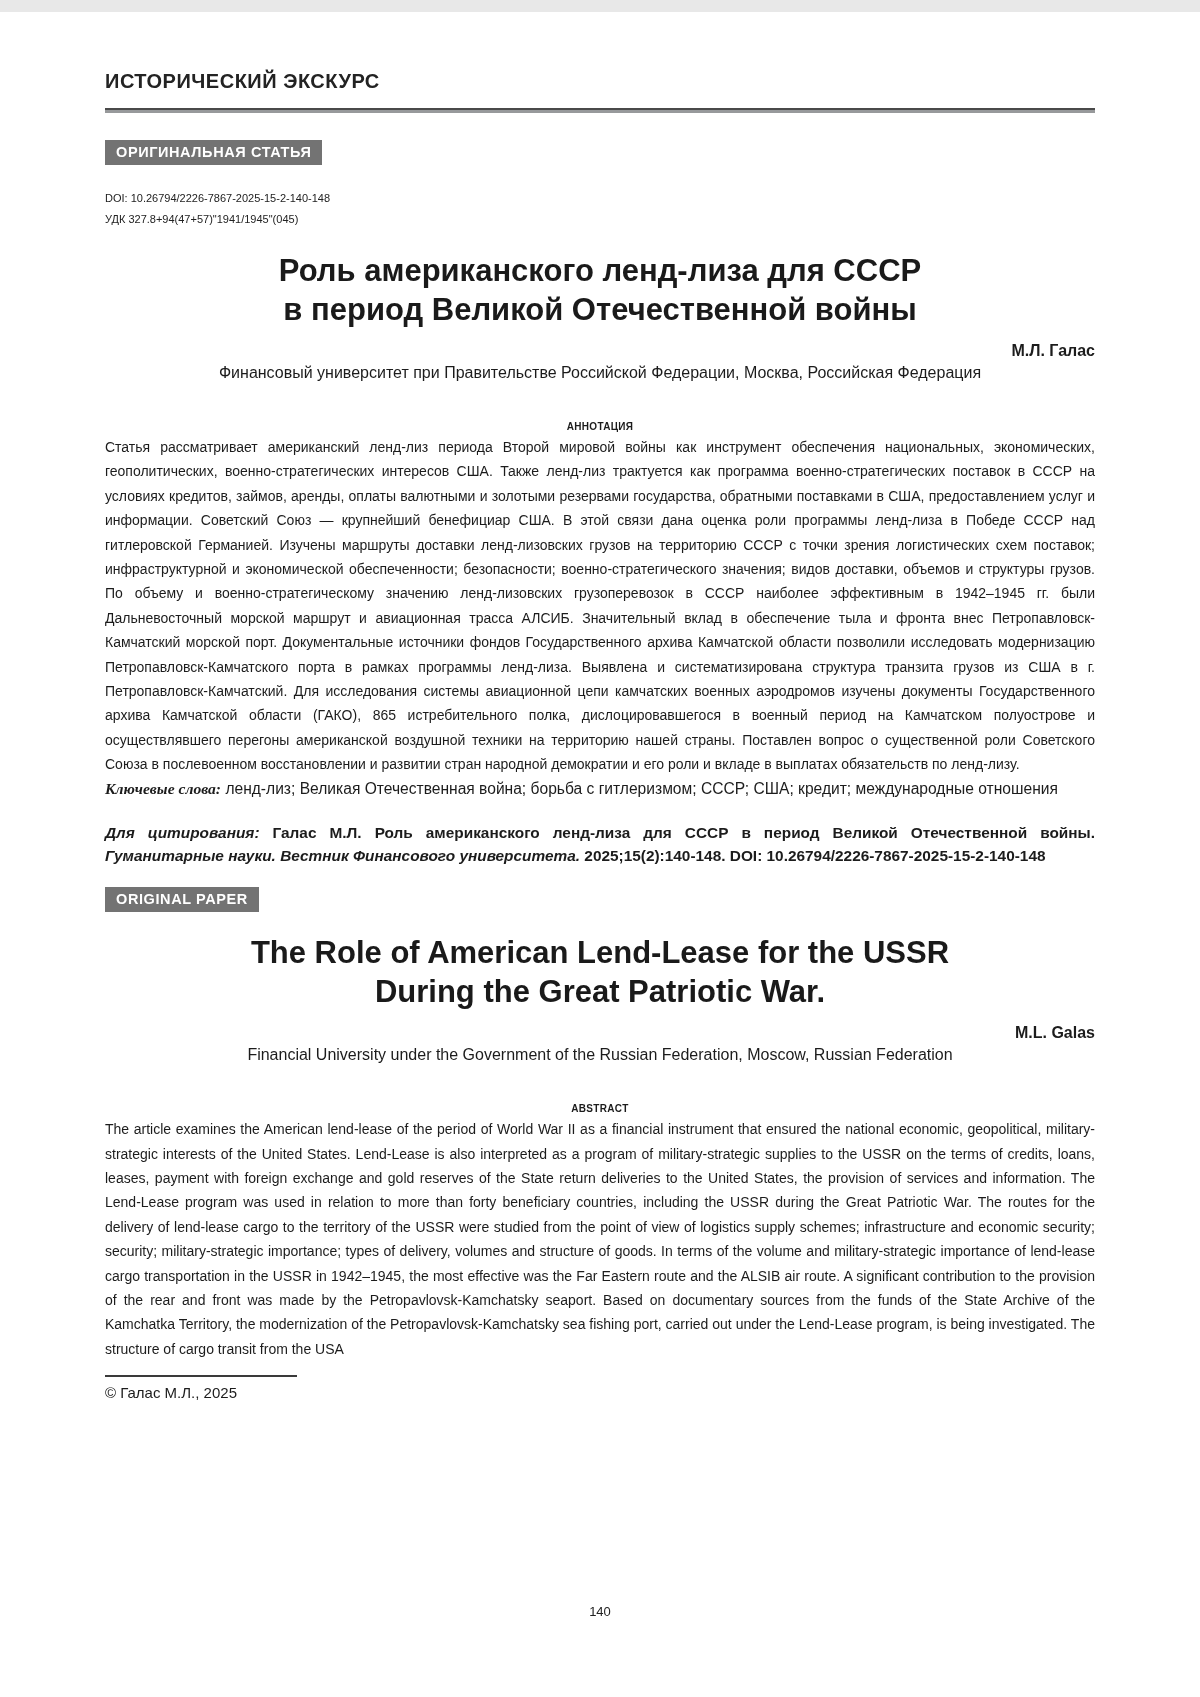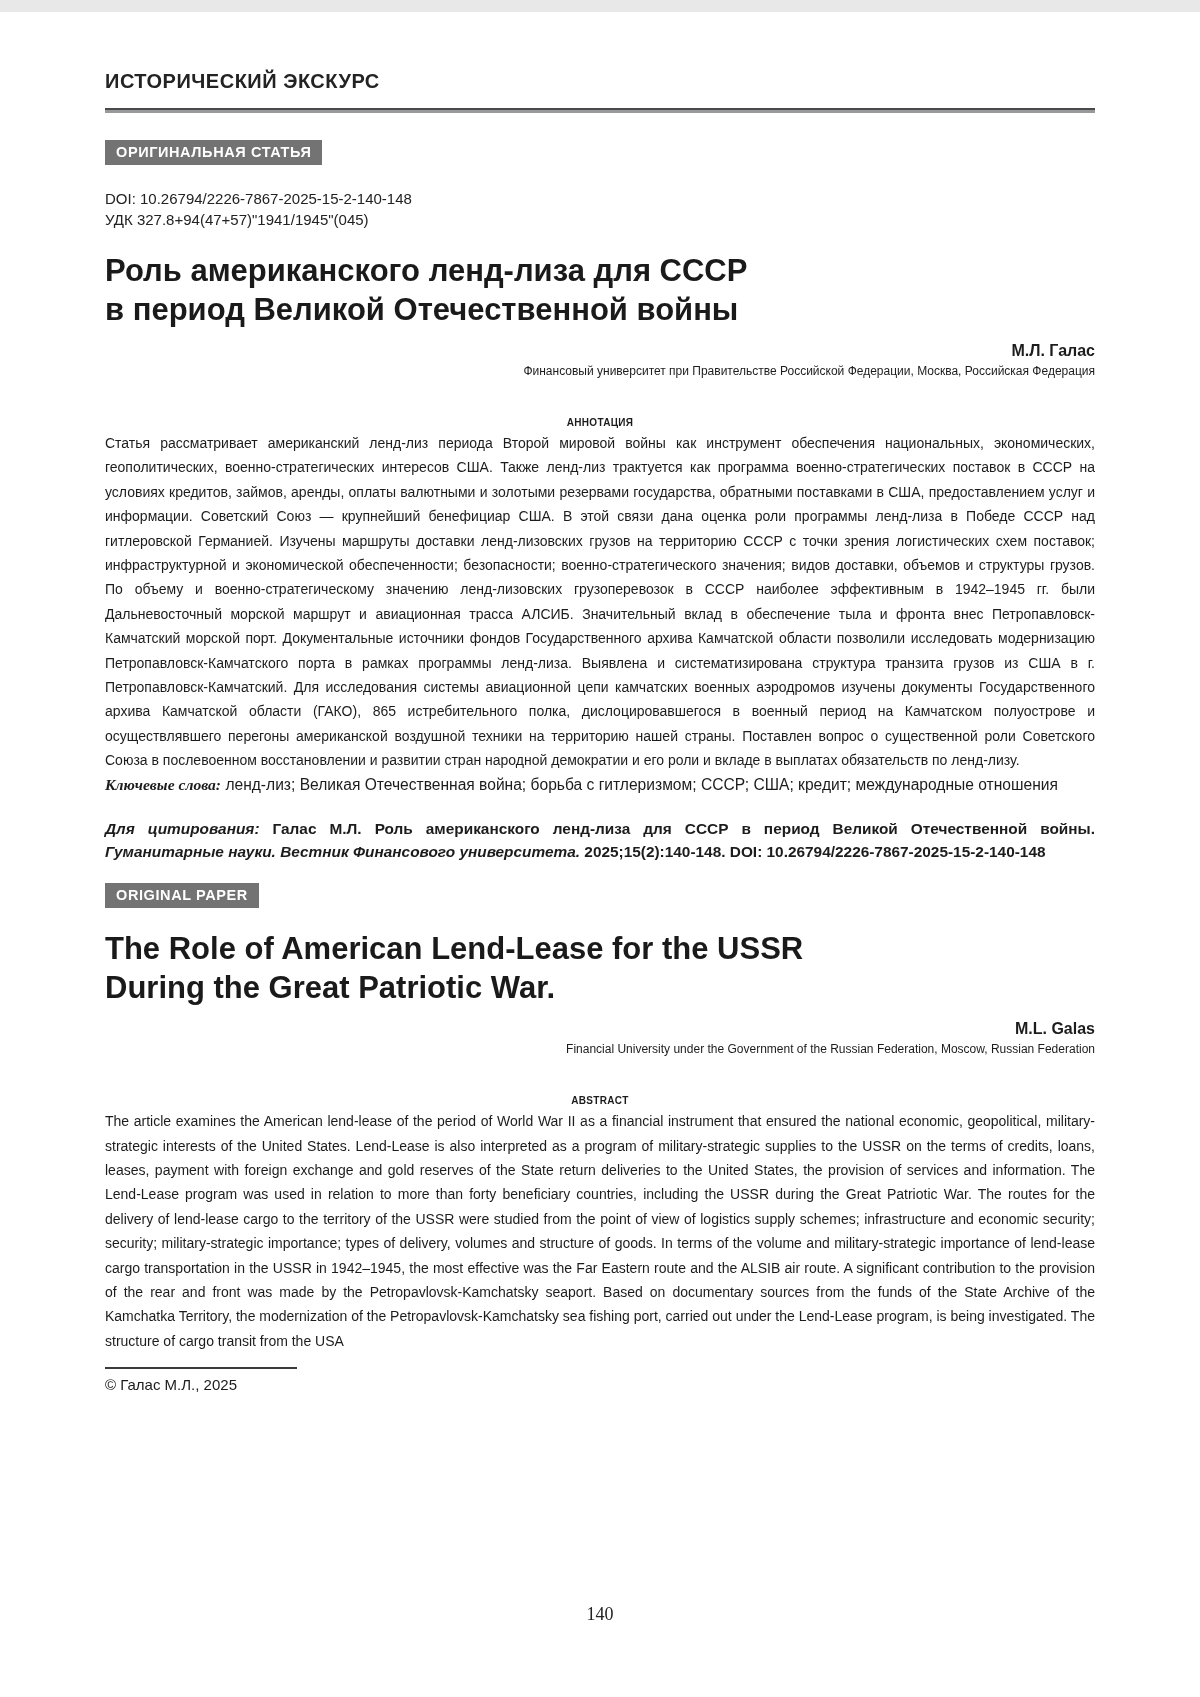--- a/index.html
+++ b/index.html
@@ -33,41 +33,41 @@
     margin-top: 27px;
     background: #737373;
     color: #ffffff;
     font-size: 14.5px;
     font-weight: bold;
     letter-spacing: 0.6px;
     padding: 4px 11px 5px 11px;
   }
   .badge.en { margin-top: 20px; }
 
-  .meta-block { margin-top: 23px; font-size: 15px; line-height: 21px; color: #222; }
+  .meta-block { margin-top: 23px; font-size: 11px; line-height: 21px; color: #222; }
 
   .article-title {
     margin-top: 21px;
     font-size: 31px;
     font-weight: bold;
     line-height: 39px;
     color: #1a1a1a;
   }
-  .article-title span { display: block; }
+  .article-title span { display: block; text-align: center; }
 
   .author-line {
     margin-top: 13px;
     text-align: right;
     font-weight: bold;
     font-size: 16px;
   }
   .affiliation-line {
     margin-top: 4px;
-    text-align: right;
-    font-size: 12px;
+    text-align: center;
+    font-size: 16px;
   }
 
   .section-heading {
     margin-top: 39px;
     text-align: center;
     font-weight: bold;
     font-size: 10px;
     letter-spacing: 0.3px;
   }
   .abstract-text {
@@ -99,22 +99,22 @@
     border-top: 2px solid #3a3a3a;
   }
   .footnote-text { margin-top: 7px; font-size: 15px; }
 
   .page-number {
     position: absolute;
     left: 0;
     right: 0;
     top: 1592px;
     text-align: center;
-    font-family: Liberation Serif, serif;
-    font-size: 18px;
+    font-family: Liberation Sans, sans-serif;
+    font-size: 13px;
     color: #222;
   }
 </style>
 </head>
 <body>
 
 <div class="page">
   <div class="content">
 
     <div class="running-head">ИСТОРИЧЕСКИЙ ЭКСКУРС</div>

